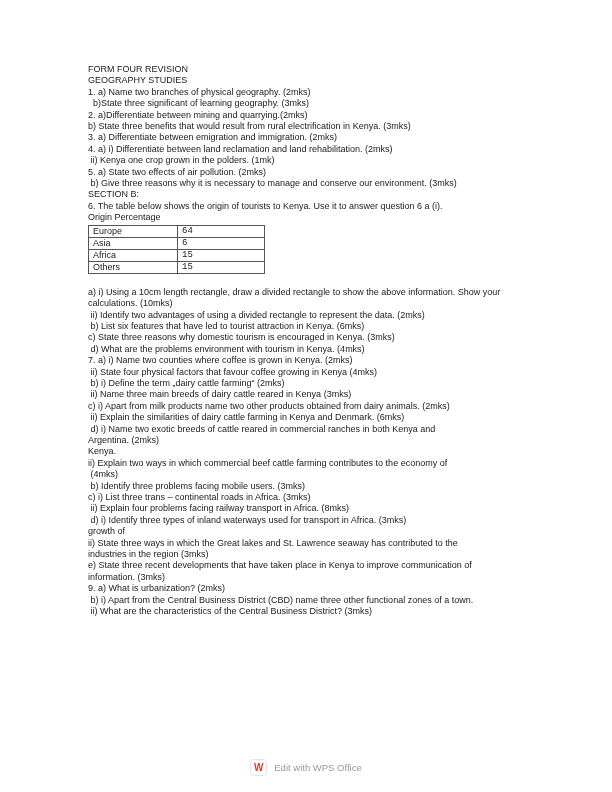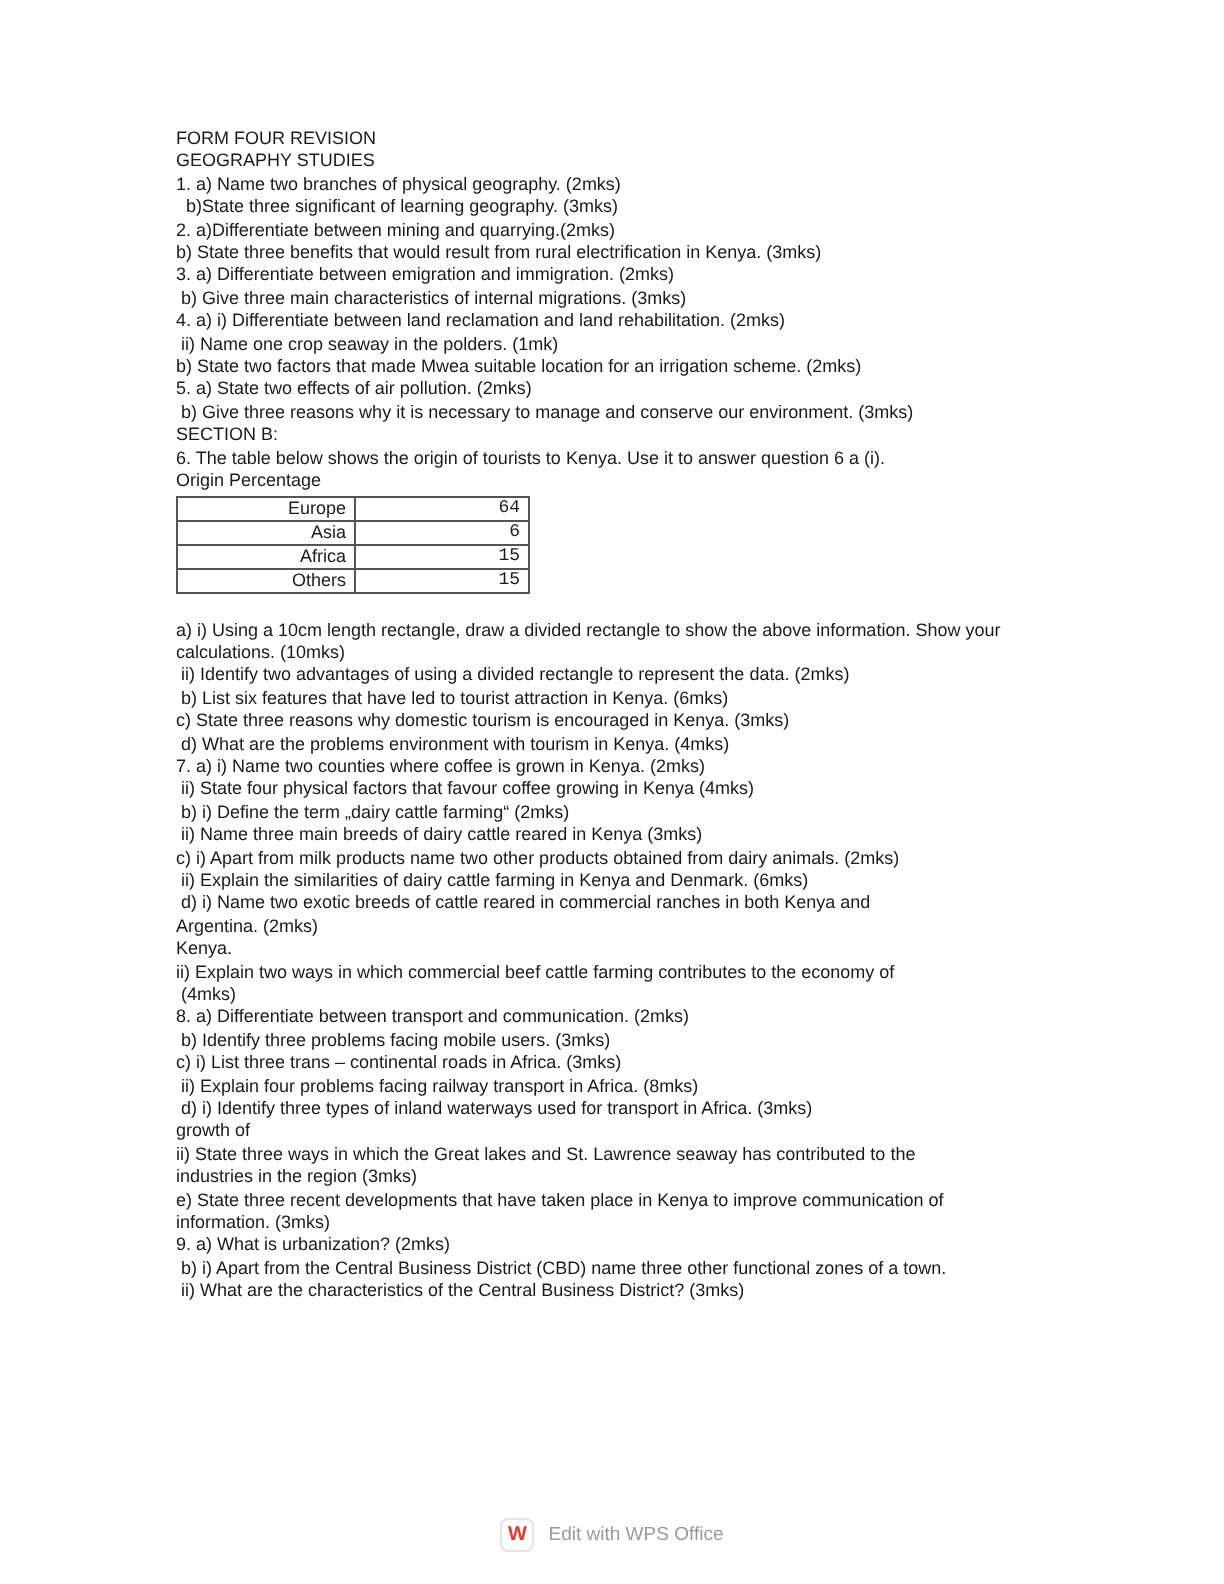--- a/index.html
+++ b/index.html
@@ -32,21 +32,20 @@
     border-collapse: collapse;
     margin: 1px 0 0 0;
   }
   table.origin td {
     border: 1px solid #555;
     font-size: 9px;
     line-height: 10px;
     padding: 0 4px;
     height: 11px;
     color: #1a1a1a;
-    text-align: right;
   }
   td.col-origin { width: 80px; }
   td.col-pct   { width: 78px; font-family: Liberation Mono, monospace; }
   .gap { height: 13px; }
   .footer {
     position: absolute;
     left: 0;
     right: 0;
     top: 757px;
     height: 20px;
@@ -83,24 +82,22 @@
 
   <div class="doc">
     <div id="pre-lines">
         <div class="line">FORM FOUR REVISION</div>
         <div class="line">GEOGRAPHY STUDIES</div>
         <div class="line">1. a) Name two branches of physical geography. (2mks)</div>
         <div class="line">  b)State three significant of learning geography. (3mks)</div>
         <div class="line">2. a)Differentiate between mining and quarrying.(2mks)</div>
         <div class="line">b) State three benefits that would result from rural electrification in Kenya. (3mks)</div>
         <div class="line">3. a) Differentiate between emigration and immigration. (2mks)</div>
-        <div class="line"> b) Give three main characteristics of internal migrations. (3mks)</div>
         <div class="line">4. a) i) Differentiate between land reclamation and land rehabilitation. (2mks)</div>
-        <div class="line"> ii) Name one crop seaway in the polders. (1mk)</div>
-        <div class="line">b) State two factors that made Mwea suitable location for an irrigation scheme. (2mks)</div>
+        <div class="line"> ii) Kenya one crop grown in the polders. (1mk)</div>
         <div class="line">5. a) State two effects of air pollution. (2mks)</div>
         <div class="line"> b) Give three reasons why it is necessary to manage and conserve our environment. (3mks)</div>
         <div class="line">SECTION B:</div>
         <div class="line">6. The table below shows the origin of tourists to Kenya. Use it to answer question 6 a (i).</div>
       </div>
     <div class="line">Origin Percentage</div>
     <table class="origin">
       <tbody id="table-body">
           <tr>
             <td class="col-origin">Europe</td>
@@ -132,21 +129,20 @@
         <div class="line"> ii) State four physical factors that favour coffee growing in Kenya (4mks)</div>
         <div class="line"> b) i) Define the term „dairy cattle farming“ (2mks)</div>
         <div class="line"> ii) Name three main breeds of dairy cattle reared in Kenya (3mks)</div>
         <div class="line">c) i) Apart from milk products name two other products obtained from dairy animals. (2mks)</div>
         <div class="line"> ii) Explain the similarities of dairy cattle farming in Kenya and Denmark. (6mks)</div>
         <div class="line"> d) i) Name two exotic breeds of cattle reared in commercial ranches in both Kenya and</div>
         <div class="line">Argentina. (2mks)</div>
         <div class="line">Kenya.</div>
         <div class="line">ii) Explain two ways in which commercial beef cattle farming contributes to the economy of</div>
         <div class="line"> (4mks)</div>
-        <div class="line">8. a) Differentiate between transport and communication. (2mks)</div>
         <div class="line"> b) Identify three problems facing mobile users. (3mks)</div>
         <div class="line">c) i) List three trans – continental roads in Africa. (3mks)</div>
         <div class="line"> ii) Explain four problems facing railway transport in Africa. (8mks)</div>
         <div class="line"> d) i) Identify three types of inland waterways used for transport in Africa. (3mks)</div>
         <div class="line">growth of</div>
         <div class="line">ii) State three ways in which the Great lakes and St. Lawrence seaway has contributed to the</div>
         <div class="line">industries in the region (3mks)</div>
         <div class="line">e) State three recent developments that have taken place in Kenya to improve communication of</div>
         <div class="line">information. (3mks)</div>
         <div class="line">9. a) What is urbanization? (2mks)</div>

